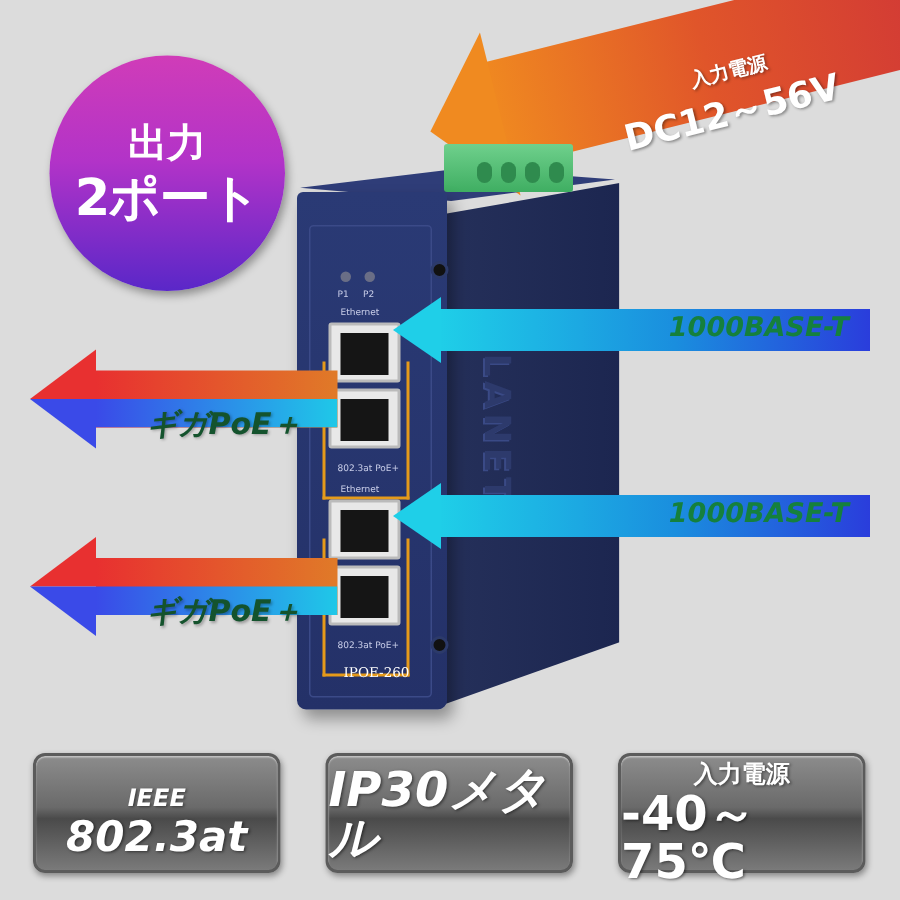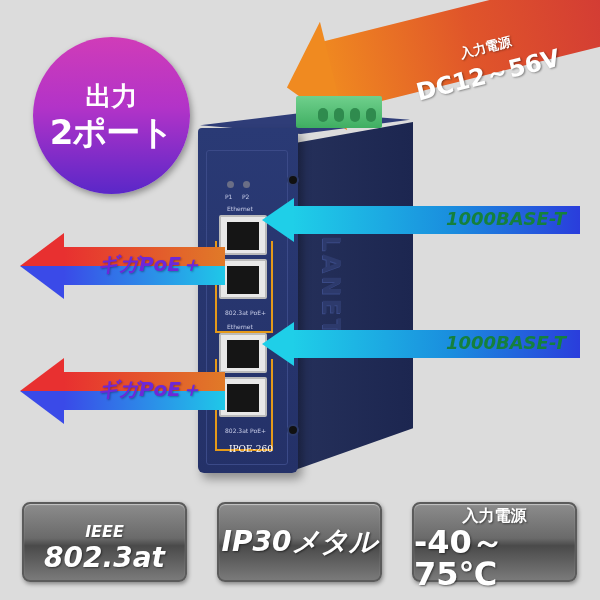--- a/index.html
+++ b/index.html
@@ -128,21 +128,21 @@
   }
   .poe-arrow .head-top {
     position: absolute; left: 0; top: 0; width: 0; height: 0;
     border-bottom: 33px solid #e83030; border-left: 44px solid transparent;
   }
   .poe-arrow .head-bot {
     position: absolute; left: 0; top: 33px; width: 0; height: 0;
     border-top: 33px solid #3a4ae8; border-left: 44px solid transparent;
   }
   .poe-arrow .label {
-    position: absolute; left: 78px; top: 18px; color: #6d28d9; z-index: 2;
+    position: absolute; left: 78px; top: 36px; color: #14532d; z-index: 2;
     font-size: 20px; font-weight: bold; font-style: italic;
     text-shadow: 1px 1px 2px rgba(0,0,0,0.3);
   }
 
   
   .feature {
     top: 502px; width: 165px; height: 80px; border-radius: 8px;
     background: linear-gradient(180deg, #8c8c8c 0%, #6a6a6a 45%, #4a4a4a 55%, #7a7a7a 100%);
     border: 2px solid #5b5b5b;
     box-shadow: 1px 2px 4px rgba(0,0,0,0.4), inset 0 1px 1px rgba(255,255,255,0.5);
@@ -234,18 +234,18 @@
   <div class="head-bot"></div>
   <div class="body"></div>
   <span class="label">ギガPoE＋</span>
 </div>
 
 <div class="abs feature" style="left:22px">
   <span class="f-small italic">IEEE</span>
   <span class="f-big italic">802.3at</span>
 </div>
 <div class="abs feature" style="left:217px">
-  <span class="f-big italic" style="font-size:28px">IP30メタル</span>
+  <span class="f-big italic" style="font-size:32px">IP30メタル</span>
 </div>
 <div class="abs feature" style="left:412px">
   <span class="f-small">入力電源</span>
   <span class="f-big" style="font-size:32px">-40～75℃</span>
 </div>
 
 </body></html>

